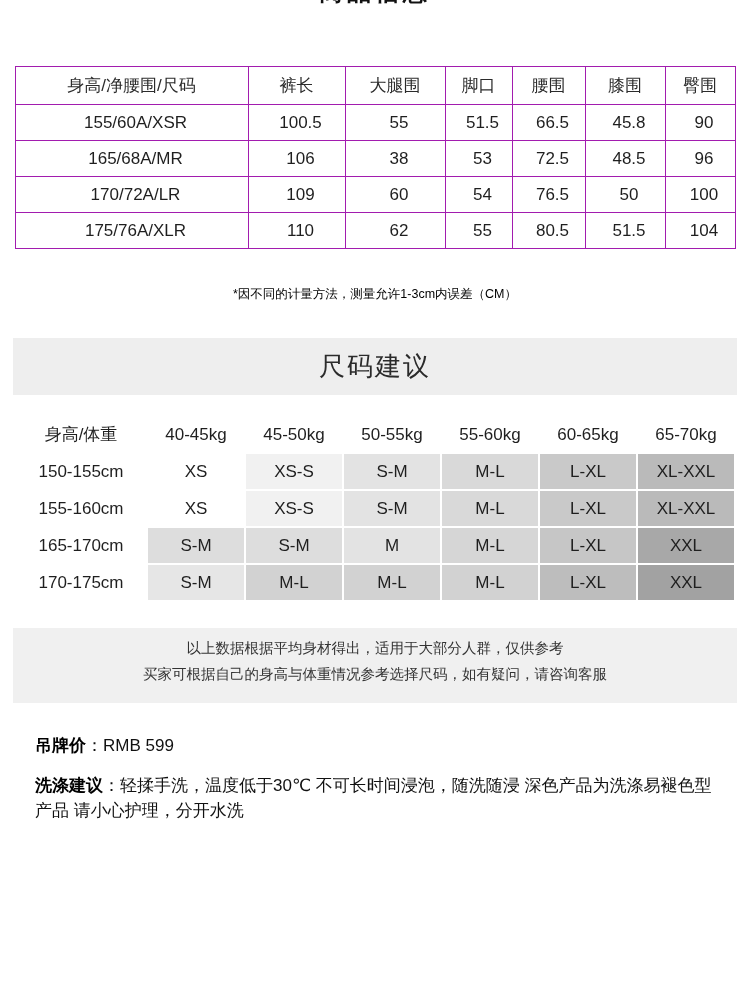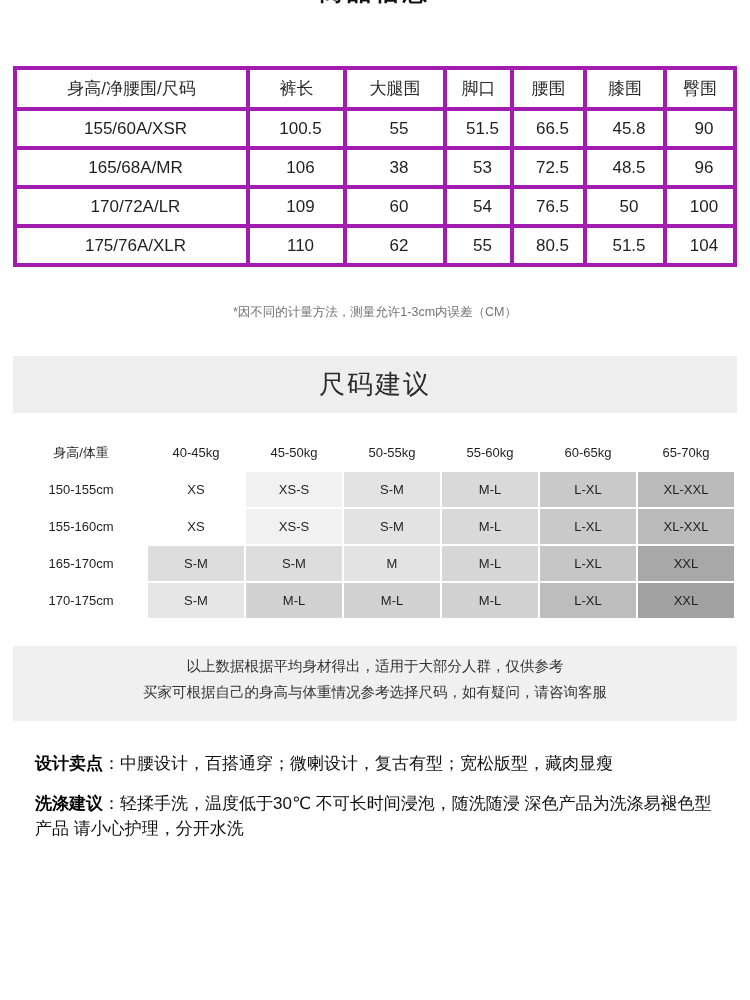--- a/index.html
+++ b/index.html
@@ -9,42 +9,42 @@
   }
   
   .top-title-clip{height:7px;overflow:hidden;text-align:center;}
   .top-title-clip .t{font-size:24px;font-weight:bold;letter-spacing:4px;margin-top:-24px;color:#111;}
 
   
   table.size-table{
     width:720px;margin:59px auto 0;border-collapse:collapse;table-layout:fixed;
   }
   table.size-table th,table.size-table td{
-    border:4px solid #a21caf;text-align:center;font-weight:normal;
+    border:1px solid #a21caf;text-align:center;font-weight:normal;
     font-size:17px;color:#1f1f1f;padding:0;
   }
   table.size-table th{height:37px;color:#2b2b2b;}
   table.size-table td{height:35px;padding-left:8px;}
 
   .small-note{
-    margin-top:37px;text-align:center;font-size:12.5px;color:#737373;line-height:16px;
+    margin-top:37px;text-align:center;font-size:12.5px;color:#000000;line-height:16px;
   }
 
   .section-band{
     margin:36px 13px 0;height:57px;background:#eeeeee;
     display:flex;align-items:center;justify-content:center;
     font-size:26px;color:#2b2b2b;letter-spacing:2px;
   }
 
   
   table.rec-table{
     width:722px;margin:20px auto 0;border-collapse:separate;border-spacing:2px;table-layout:fixed;
   }
   table.rec-table th,table.rec-table td{
-    text-align:center;font-weight:normal;font-size:13px;color:#1f1f1f;
+    text-align:center;font-weight:normal;font-size:17px;color:#1f1f1f;
     height:35px;padding:0;background:#ffffff;
   }
 
   .notes-panel{
     margin:26px 13px 0;background:#f0f0f0;padding:7px 10px 16px;
     text-align:center;font-size:14.5px;color:#333;line-height:26px;
   }
 
   .product-info{margin:30px 30px 0 35px;}
   .info-line{font-size:17px;line-height:25px;margin-bottom:15px;color:#111;}
@@ -184,15 +184,15 @@
       </tr>
     </tbody>
 </table>
 
 <div class="notes-panel" id="rec-notes">
     <div>以上数据根据平均身材得出，适用于大部分人群，仅供参考</div>
     <div>买家可根据自己的身高与体重情况参考选择尺码，如有疑问，请咨询客服</div>
   </div>
 
 <div class="product-info" id="product-info">
-    <div class="info-line"><span class="lbl">设计卖点</span><span>：</span><span>中腰设计，百搭通穿；微喇设计，复古有型；宽松版型，藏肉显瘦</span></div>
+    <div class="info-line"><span class="lbl">吊牌价</span><span>：</span><span>RMB 599</span></div>
     <div class="info-line"><span class="lbl">洗涤建议</span><span>：</span><span>轻揉手洗，温度低于30℃ 不可长时间浸泡，随洗随浸 深色产品为洗涤易褪色型产品 请小心护理，分开水洗</span></div>
   </div>
 
 </body></html>

